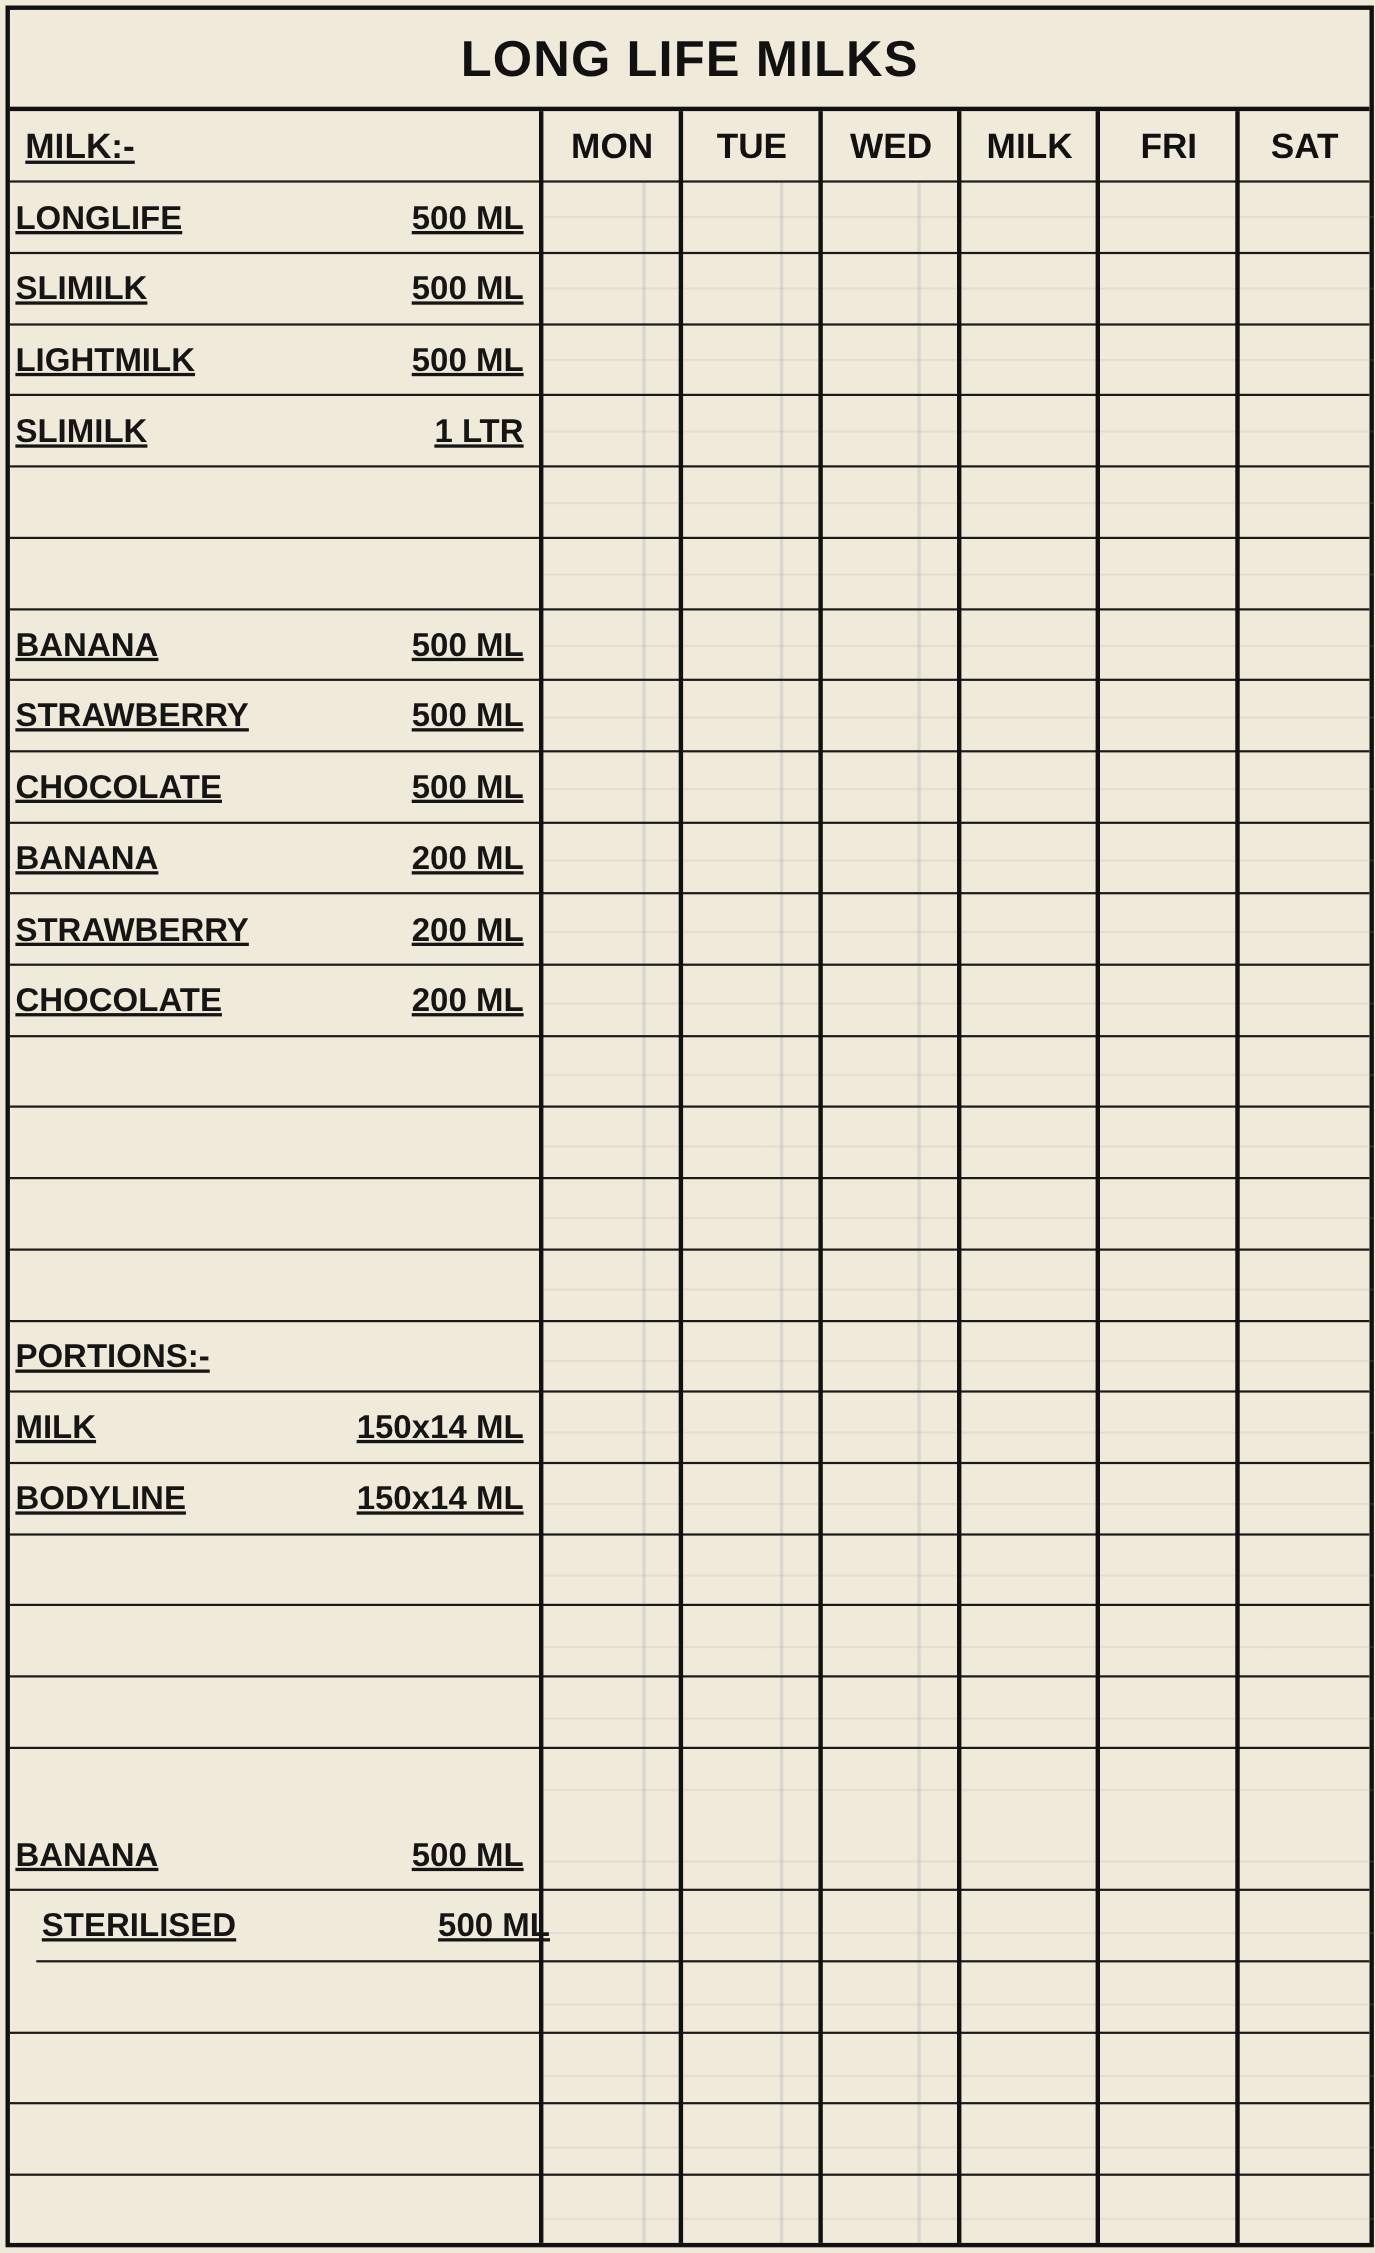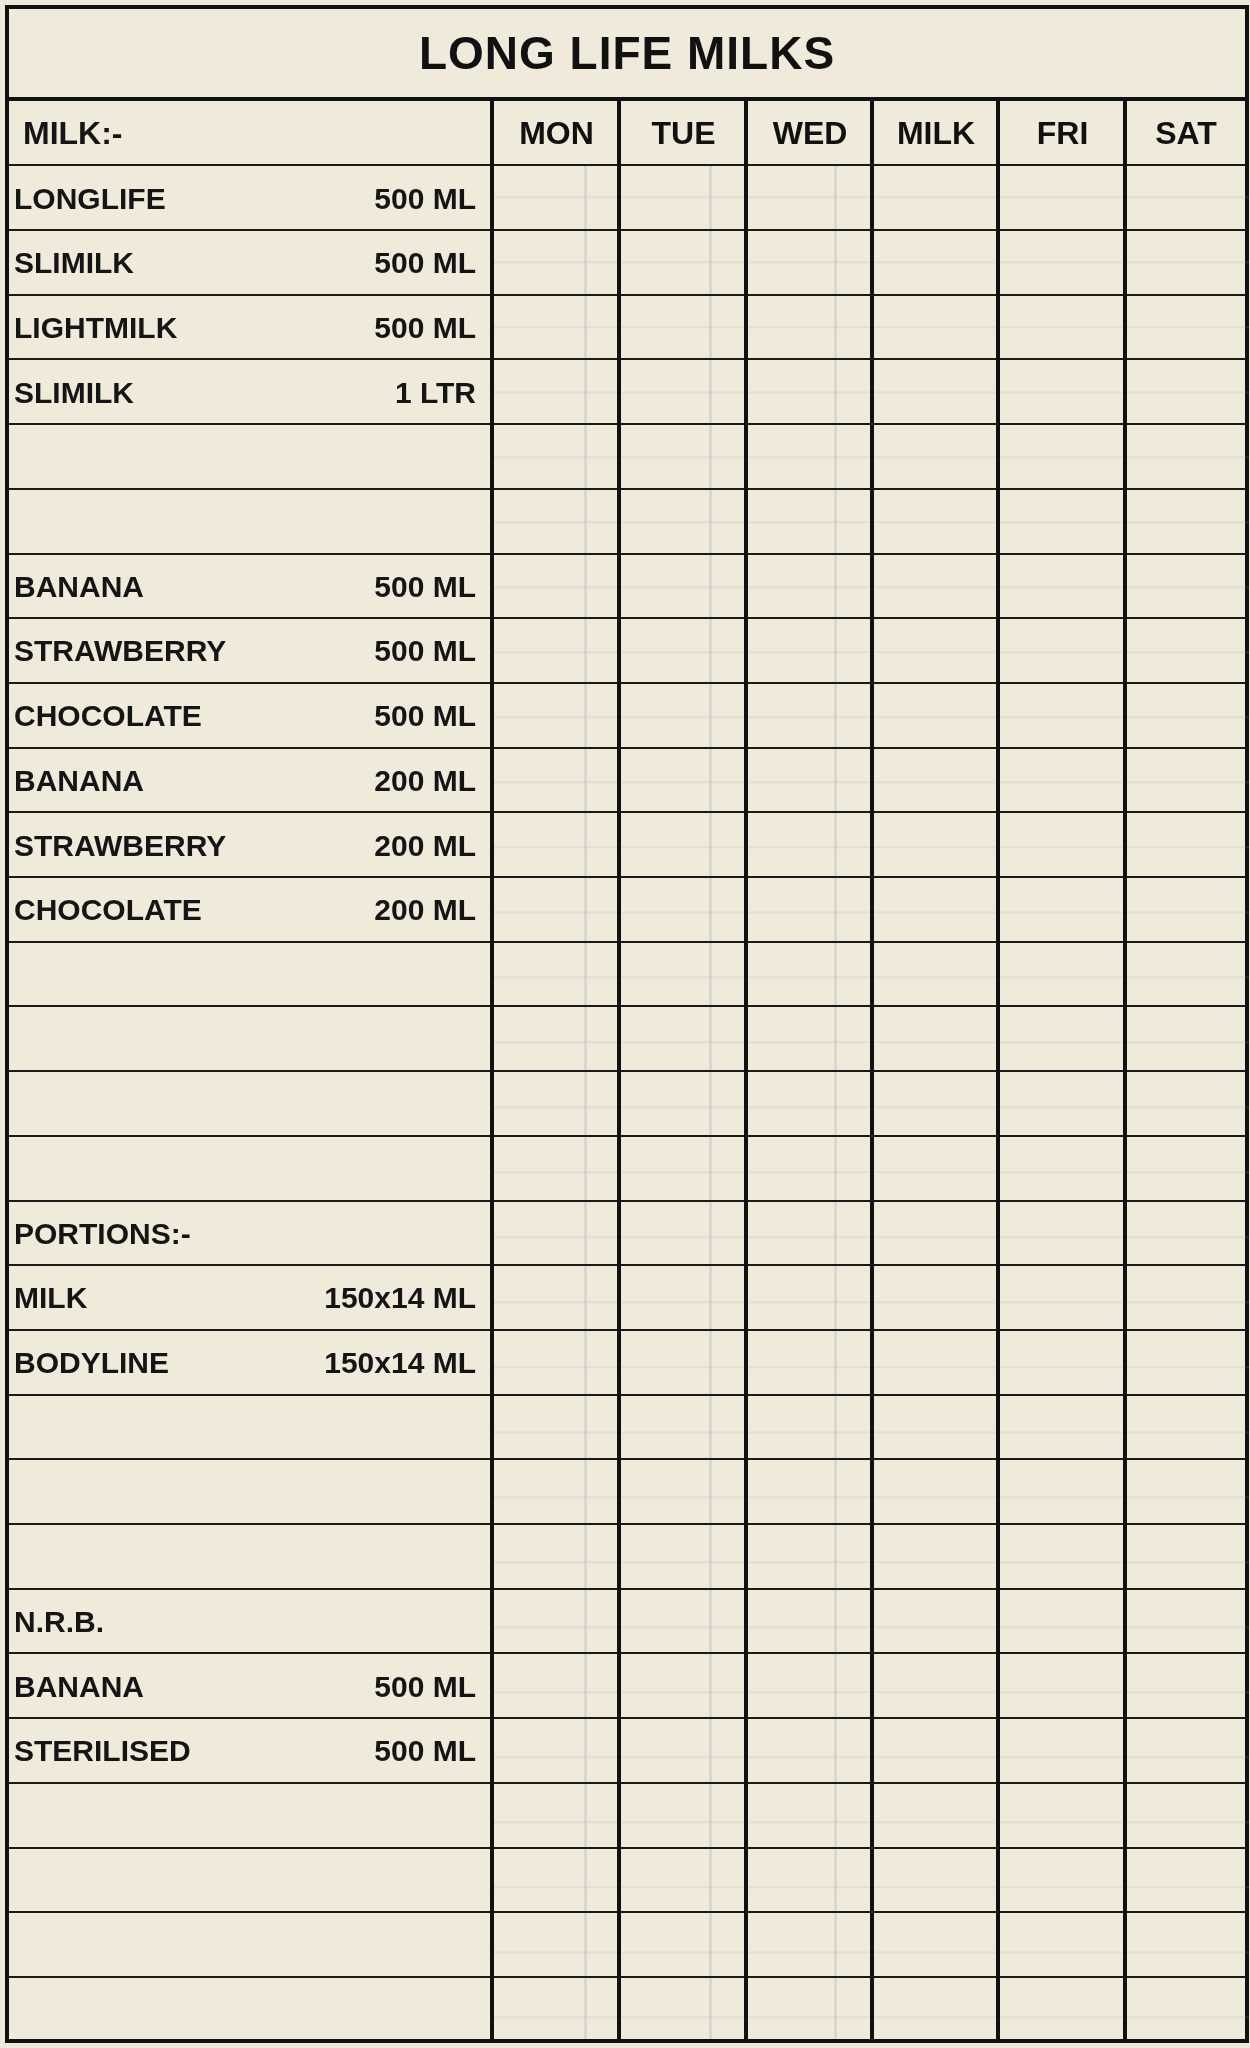--- a/index.html
+++ b/index.html
@@ -30,21 +30,21 @@
     position: absolute; left: 0; right: 0; height: 65px;
   }
   .row .hline {
     position: absolute; left: 0; right: 0; bottom: 0; height: 0;
     border-bottom: 2px solid #1a1a1a;
   }
   .label-cell {
     position: absolute; left: 0; width: 481px; top: 0; bottom: 0;
     display: flex; align-items: center; justify-content: space-between;
     padding: 0 14px 0 5px; box-sizing: border-box;
-    font-size: 30px; font-weight: 700; color: #151515;
+    font-size: 30px; font-weight: 700; color: #151515; text-decoration: underline;
   }
   .label-cell .qty { text-align: right; }
   .header-label { padding-left: 14px; font-size: 32px; }
   .day-head {
     position: absolute; top: 0; bottom: 0;
     display: flex; align-items: center; justify-content: center;
     font-size: 32px; font-weight: 700; color: #111;
   }
   .vline {
     position: absolute; top: 92px; bottom: 0; width: 4px; background: #111;
@@ -362,47 +362,34 @@
           <span class="qty"></span>
         </div>
         <div class="day-cell" style="left: 485px; width: 123px;"></div>
         <div class="day-cell" style="left: 612px; width: 123px;"></div>
         <div class="day-cell" style="left: 739px; width: 122px;"></div>
         <div class="day-cell" style="left: 865px; width: 122px;"></div>
         <div class="day-cell" style="left: 991px; width: 123px;"></div>
         <div class="day-cell" style="left: 1118px; width: 118px;"></div>
         <div class="hline"></div>
       </div>
-      <div class="row" style="top: 1488.4px;">
-        <div class="label-cell">
-          <span>N.R.B.</span>
-          <span class="qty"></span>
-        </div>
-        <div class="day-cell" style="left: 485px; width: 123px;"></div>
-        <div class="day-cell" style="left: 612px; width: 123px;"></div>
-        <div class="day-cell" style="left: 739px; width: 122px;"></div>
-        <div class="day-cell" style="left: 865px; width: 122px;"></div>
-        <div class="day-cell" style="left: 991px; width: 123px;"></div>
-        <div class="day-cell" style="left: 1118px; width: 118px;"></div>
-        <div class="hline"></div>
-      </div>
       <div class="row" style="top: 1553.1px;">
         <div class="label-cell">
           <span>BANANA</span>
           <span class="qty">500 ML</span>
         </div>
         <div class="day-cell" style="left: 485px; width: 123px;"></div>
         <div class="day-cell" style="left: 612px; width: 123px;"></div>
         <div class="day-cell" style="left: 739px; width: 122px;"></div>
         <div class="day-cell" style="left: 865px; width: 122px;"></div>
         <div class="day-cell" style="left: 991px; width: 123px;"></div>
         <div class="day-cell" style="left: 1118px; width: 118px;"></div>
         <div class="hline"></div>
       </div>
-      <div class="row" style="top: 1617.8px;">
+      <div class="row" style="top: 1617.8px; margin-left: 24px;">
         <div class="label-cell">
           <span>STERILISED</span>
           <span class="qty">500 ML</span>
         </div>
         <div class="day-cell" style="left: 485px; width: 123px;"></div>
         <div class="day-cell" style="left: 612px; width: 123px;"></div>
         <div class="day-cell" style="left: 739px; width: 122px;"></div>
         <div class="day-cell" style="left: 865px; width: 122px;"></div>
         <div class="day-cell" style="left: 991px; width: 123px;"></div>
         <div class="day-cell" style="left: 1118px; width: 118px;"></div>

